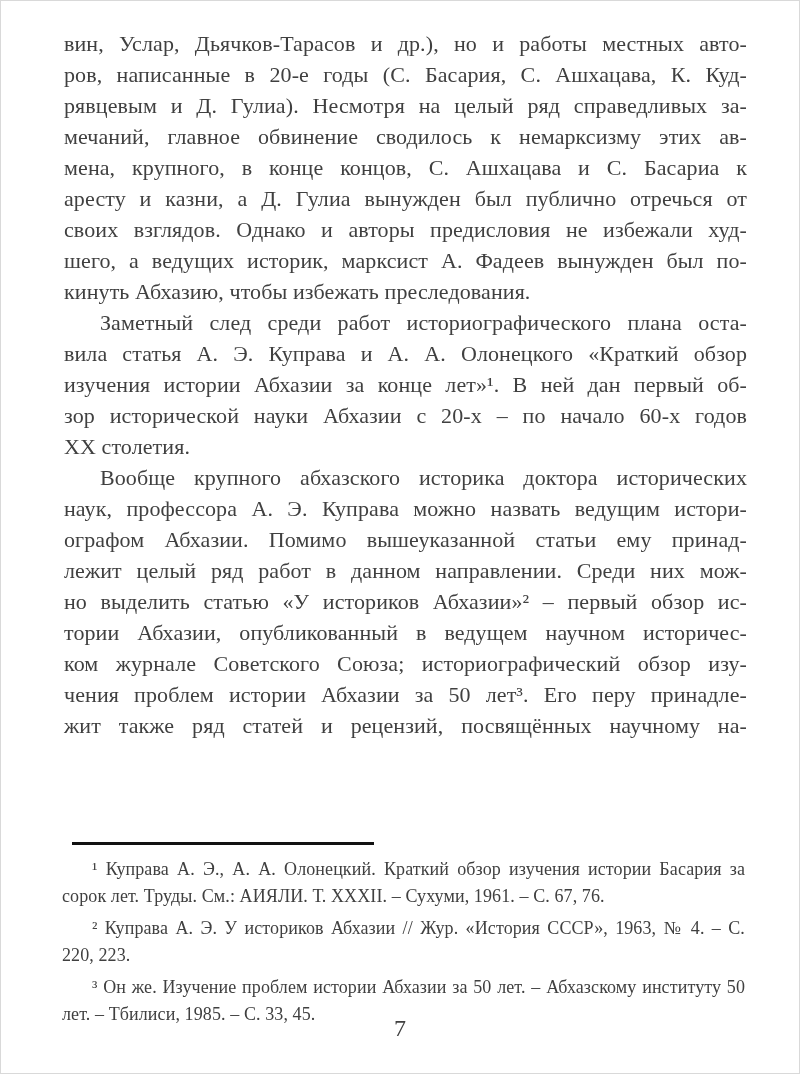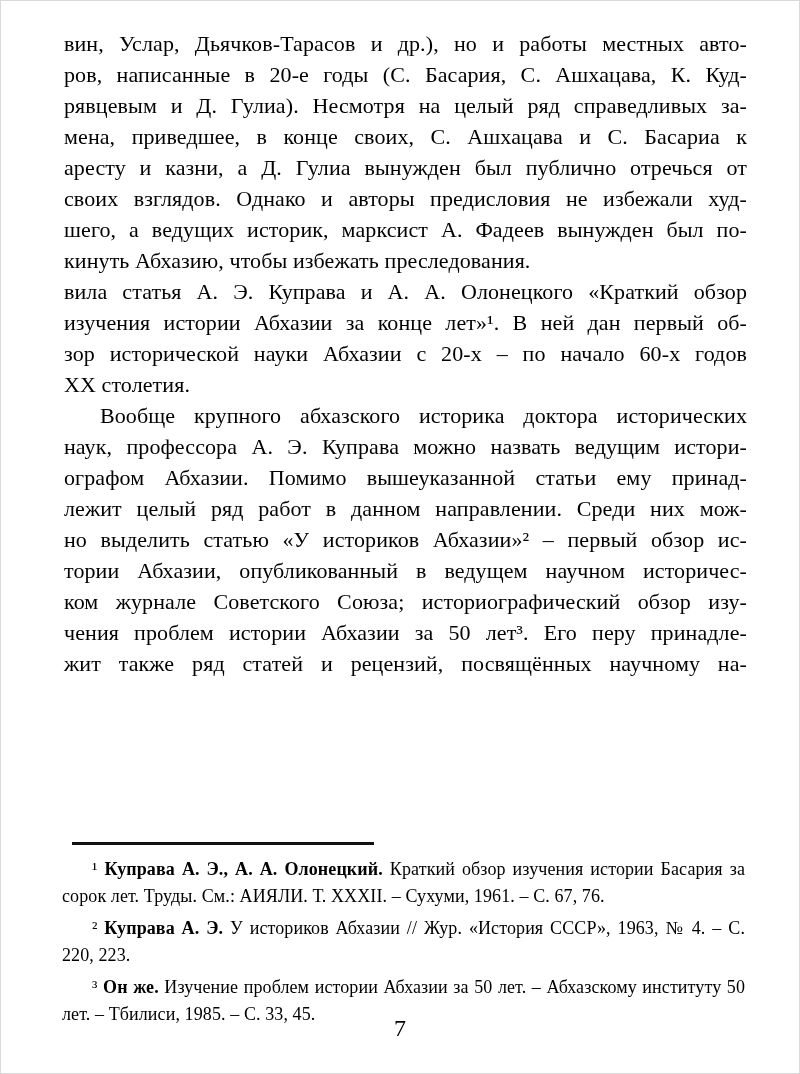--- a/index.html
+++ b/index.html
@@ -3,21 +3,21 @@
 <meta charset="utf-8">
 <style>
   html, body { margin: 0; padding: 0; }
   body { background: #e8e8e8; }
   .page {
     position: relative;
     width: 800px;
     height: 1074px;
     margin: 0 auto;
     background: #ffffff;
-    color: #000000;
+    color: #404040;
     font-family: "Liberation Serif", "DejaVu Serif", serif;
     overflow: hidden;
     box-shadow: inset 0 0 0 1px #d9d9d9;
   }
   .body-text {
     position: absolute;
     left: 64px;
     right: 53px;
     top: 28px;
   }
@@ -50,44 +50,46 @@
   .footnotes .line {
     font-size: 18px;
     line-height: 27px;
     height: 27px;
     text-align: justify;
     text-align-last: justify;
     letter-spacing: 0.1px;
   }
   .footnotes .line.indent { text-indent: 30px; }
   .footnotes .line.last { text-align: left; text-align-last: left; }
-  .footnotes .bold { font-weight: bold; }
+  .footnotes .bold { font-weight: normal; }
   .page-number {
     position: absolute;
     left: 0;
     right: 0;
     top: 1014px;
     text-align: center;
     font-size: 24px;
     line-height: 28px;
   }
 </style>
 </head>
 <body>
 
 <div class="page">
   <main class="body-text">
       <div class="line">вин, Услар, Дьячков-Тарасов и др.), но и работы местных авто-</div>
       <div class="line">ров, написанные в 20-е годы (С. Басария, С. Ашхацава, К. Куд-</div>
       <div class="line">рявцевым и Д. Гулиа). Несмотря на целый ряд справедливых за-</div>
-      <div class="line">мена, приведшее, в конце своих, С. Ашхацава и С. Басариа к</div>
+      <div class="line">мечаний, главное обвинение сводилось к немарксизму этих ав-</div>
+      <div class="line">мена, крупного, в конце концов, С. Ашхацава и С. Басариа к</div>
       <div class="line">аресту и казни, а Д. Гулиа вынужден был публично отречься от</div>
       <div class="line">своих взглядов. Однако и авторы предисловия не избежали худ-</div>
       <div class="line">шего, а ведущих историк, марксист А. Фадеев вынужден был по-</div>
       <div class="line last">кинуть Абхазию, чтобы избежать преследования.</div>
+      <div class="line indent">Заметный след среди работ историографического плана оста-</div>
       <div class="line">вила статья А. Э. Куправа и А. А. Олонецкого «Краткий обзор</div>
       <div class="line">изучения истории Абхазии за конце лет»¹. В ней дан первый об-</div>
       <div class="line">зор исторической науки Абхазии с 20-х – по начало 60-х годов</div>
       <div class="line last">ХХ столетия.</div>
       <div class="line indent">Вообще крупного абхазского историка доктора исторических</div>
       <div class="line">наук, профессора А. Э. Куправа можно назвать ведущим истори-</div>
       <div class="line">ографом Абхазии. Помимо вышеуказанной статьи ему принад-</div>
       <div class="line">лежит целый ряд работ в данном направлении. Среди них мож-</div>
       <div class="line">но выделить статью «У историков Абхазии»² – первый обзор ис-</div>
       <div class="line">тории Абхазии, опубликованный в ведущем научном историчес-</div>

